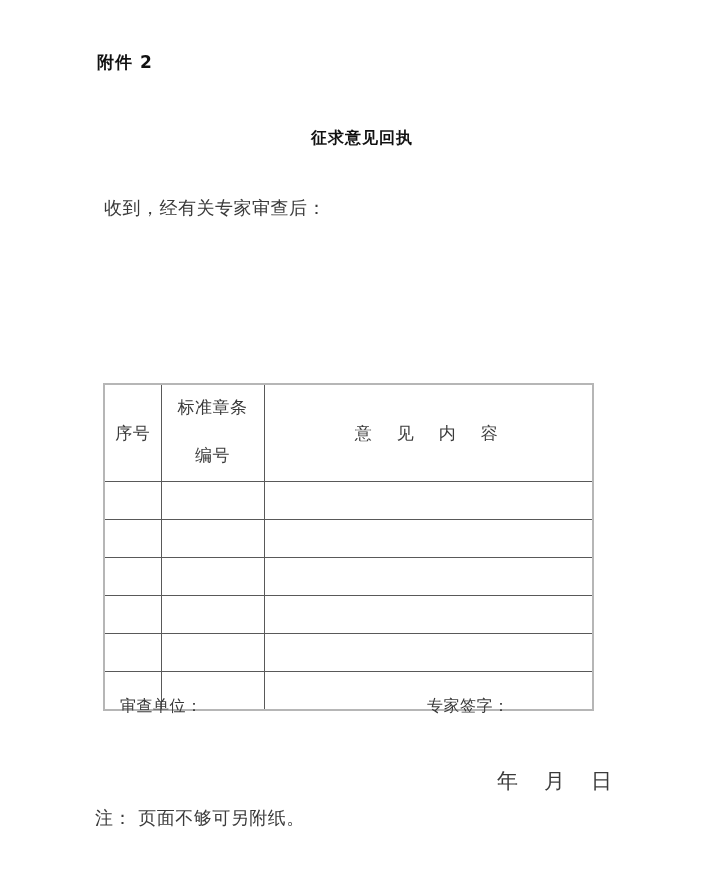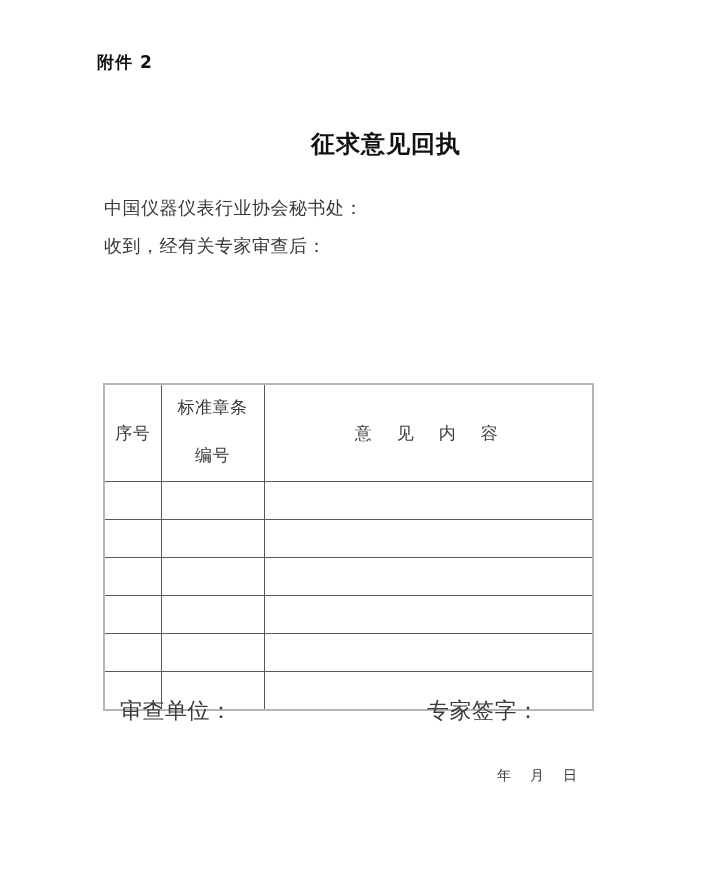--- a/index.html
+++ b/index.html
@@ -12,21 +12,21 @@
     overflow:hidden;
   }
   .attachment-label{
     position:absolute;left:97px;top:51px;
     font-family:"DejaVu Sans","Liberation Sans",sans-serif;
     font-weight:700;font-size:17px;color:#111111;letter-spacing:1px;
   }
   .doc-title{
     position:absolute;left:311px;top:128px;margin:0;
     font-family:"DejaVu Sans","Liberation Sans",sans-serif;
-    font-weight:700;font-size:24px;color:#111111;letter-spacing:1px;
+    font-weight:700;font-size:16px;color:#111111;letter-spacing:1px;
   }
   .body-block{
     position:absolute;left:104px;top:189px;width:530px;
     font-size:18px;letter-spacing:0.5px;line-height:38px;
     color:#3a3a3a;
   }
   .body-line{white-space:nowrap;}
   .indent{padding-left:32px;}
   table.comments-table{
     position:absolute;left:103px;top:383px;width:489px;
@@ -46,44 +46,43 @@
   }
   .comments-table thead th.col-chapter{
     white-space:pre-line;line-height:48px;
   }
   .comments-table thead th.col-content{
     letter-spacing:4px;
   }
   .comments-table tbody td{height:37px;}
   .footer-label{
     position:absolute;top:696px;
-    font-size:22px;letter-spacing:0.5px;color:#3a3a3a;white-space:nowrap;
+    font-size:16px;letter-spacing:0.5px;color:#3a3a3a;white-space:nowrap;
   }
   .review-unit{left:120px;}
   .expert-signature{left:427px;text-align:center;}
   .date-line{
     position:absolute;left:497px;top:767px;
-    font-size:14px;letter-spacing:2.5px;color:#3a3a3a;white-space:nowrap;
+    font-size:21px;letter-spacing:2.5px;color:#3a3a3a;white-space:nowrap;
   }
   .note-line{
     position:absolute;left:95px;top:806px;
     font-size:18px;letter-spacing:0.5px;color:#3a3a3a;white-space:nowrap;
   }
 </style>
 </head>
 <body>
 
 <div class="page">
 
   <div class="attachment-label">附件 2</div>
 
   <h1 class="doc-title">征求意见回执</h1>
 
   <div class="body-block">
-    <div class="body-line">中国仪器仪表行业协会秘书处：</div>
     <div class="body-line">收到，经有关专家审查后：</div>
   </div>
 
   <table class="comments-table">
     <colgroup>
       <col style="width:57px">
       <col style="width:103px">
       <col style="width:329px">
     </colgroup>
     <thead>
@@ -127,14 +126,15 @@
         </tr>
       </tbody>
   </table>
 
   <div class="footer-label review-unit">审查单位：</div>
 
   <div class="footer-label expert-signature">专家签字：</div>
 
   <div class="date-line">年　月　日</div>
 
+  <div class="note-line">注： 页面不够可另附纸。</div>
 
 </div>
 
 </body></html>

